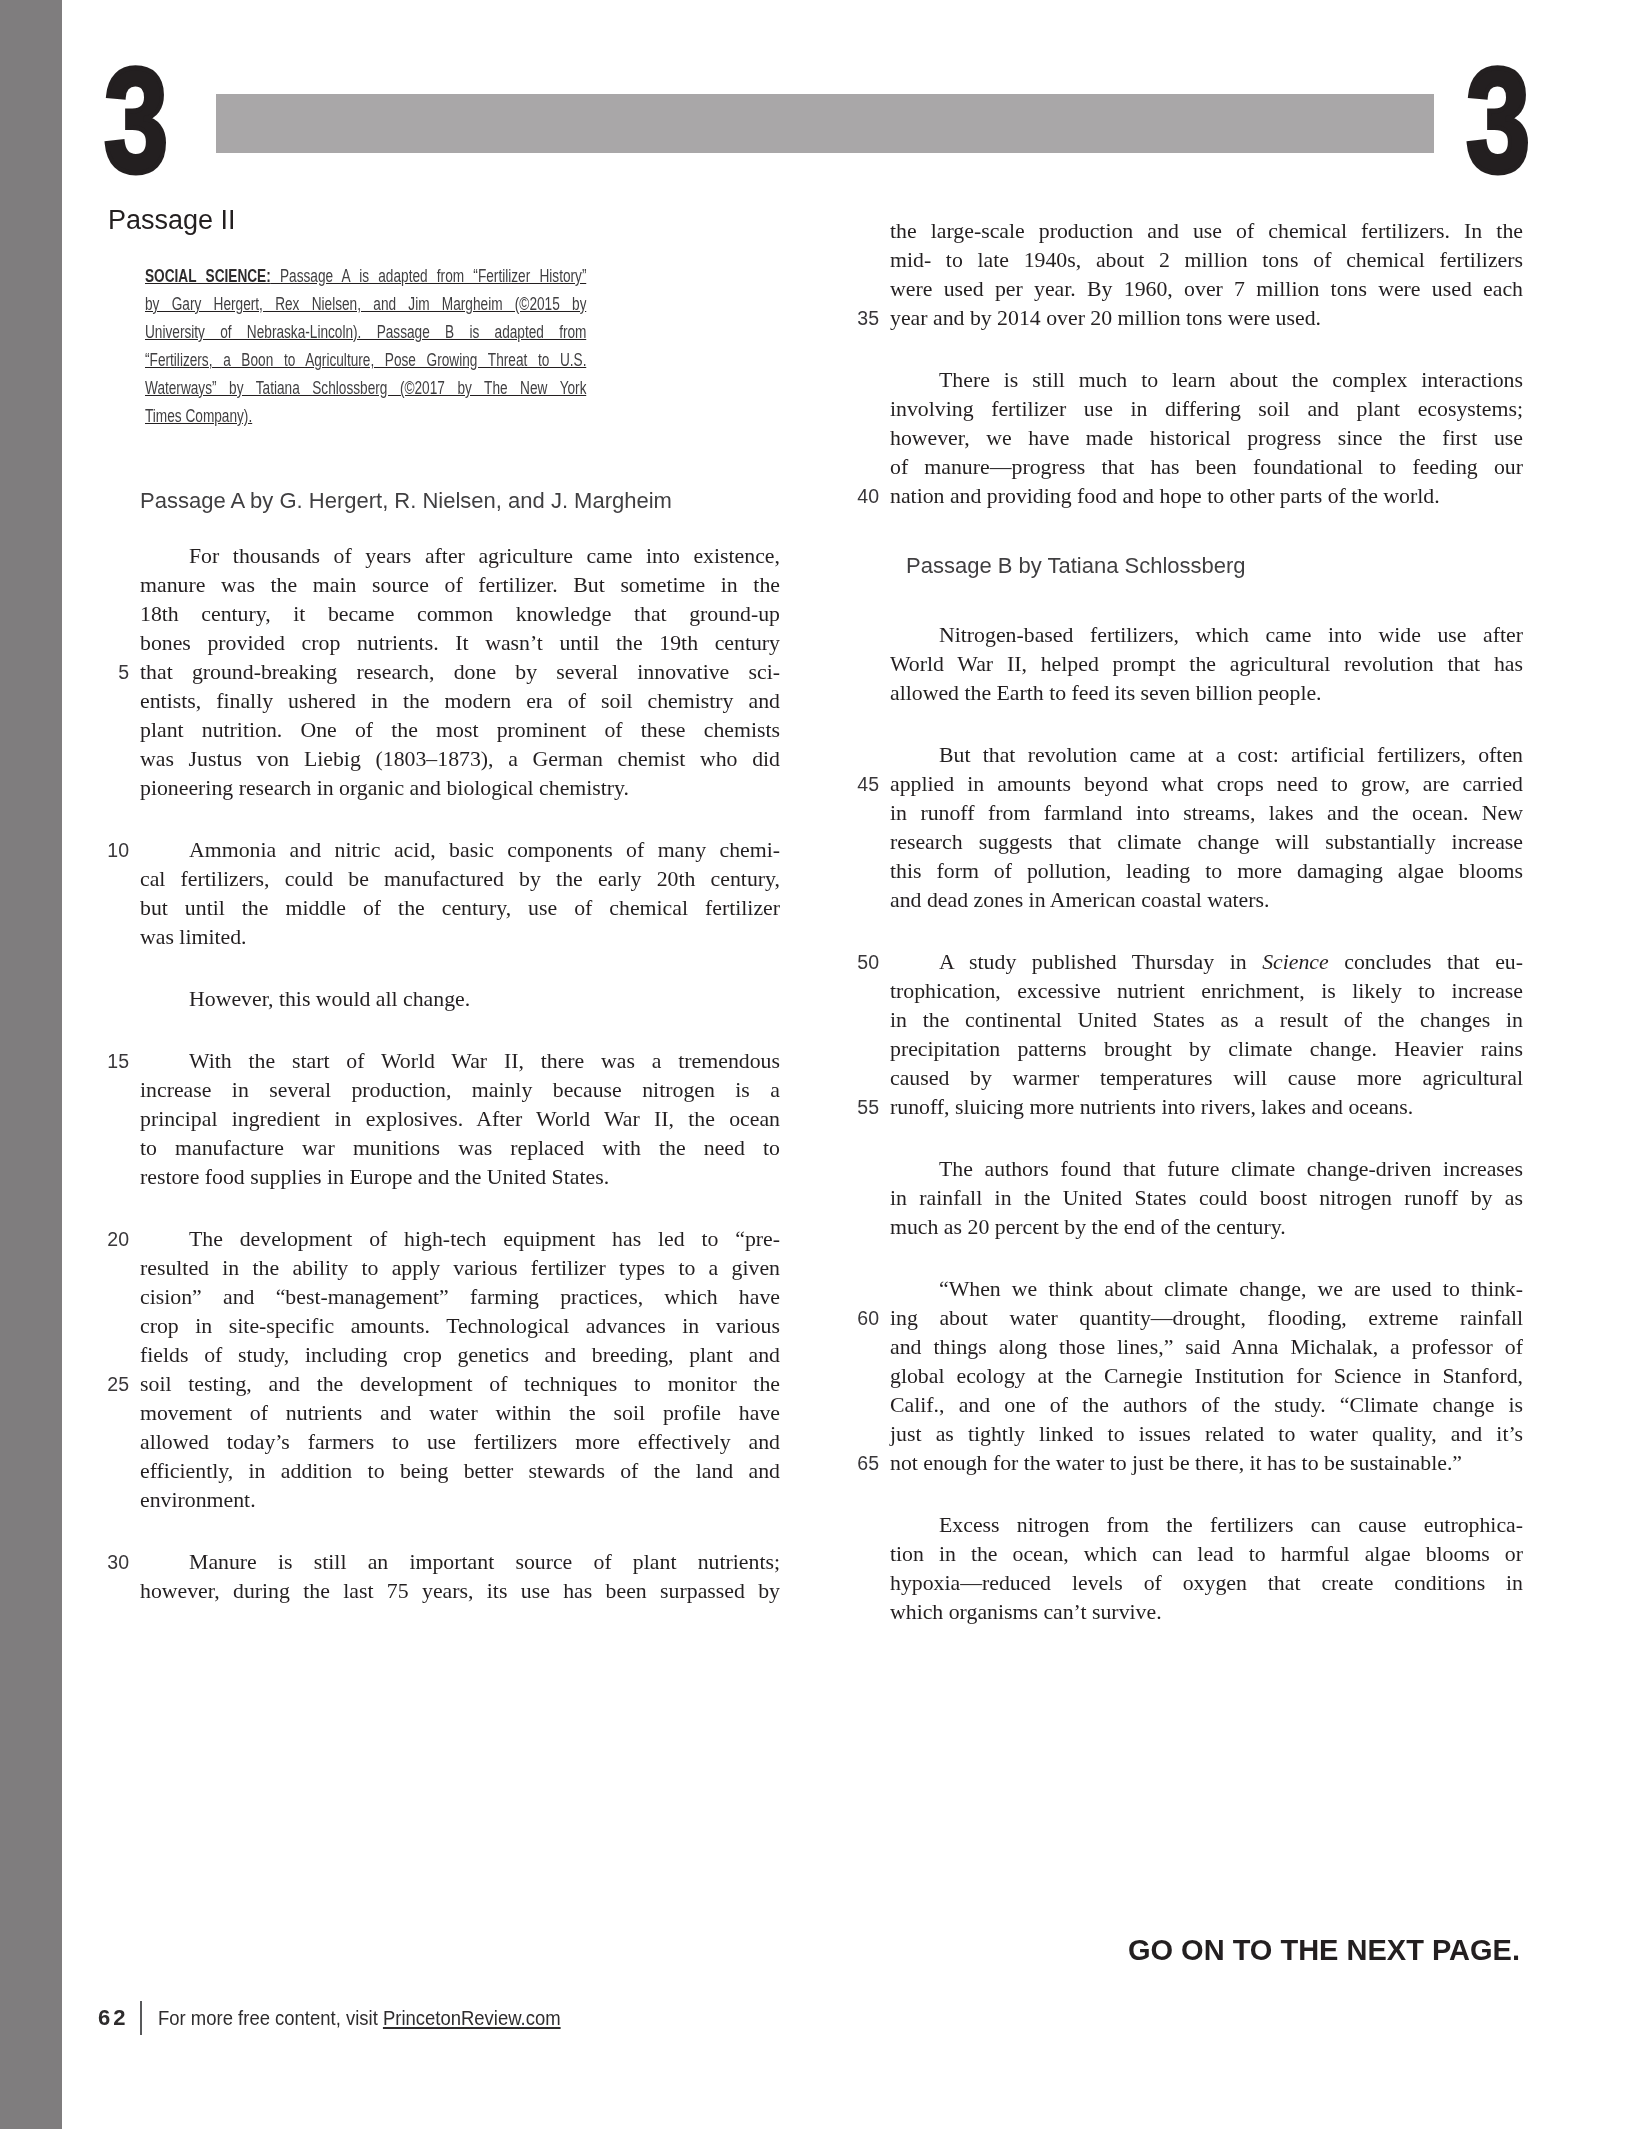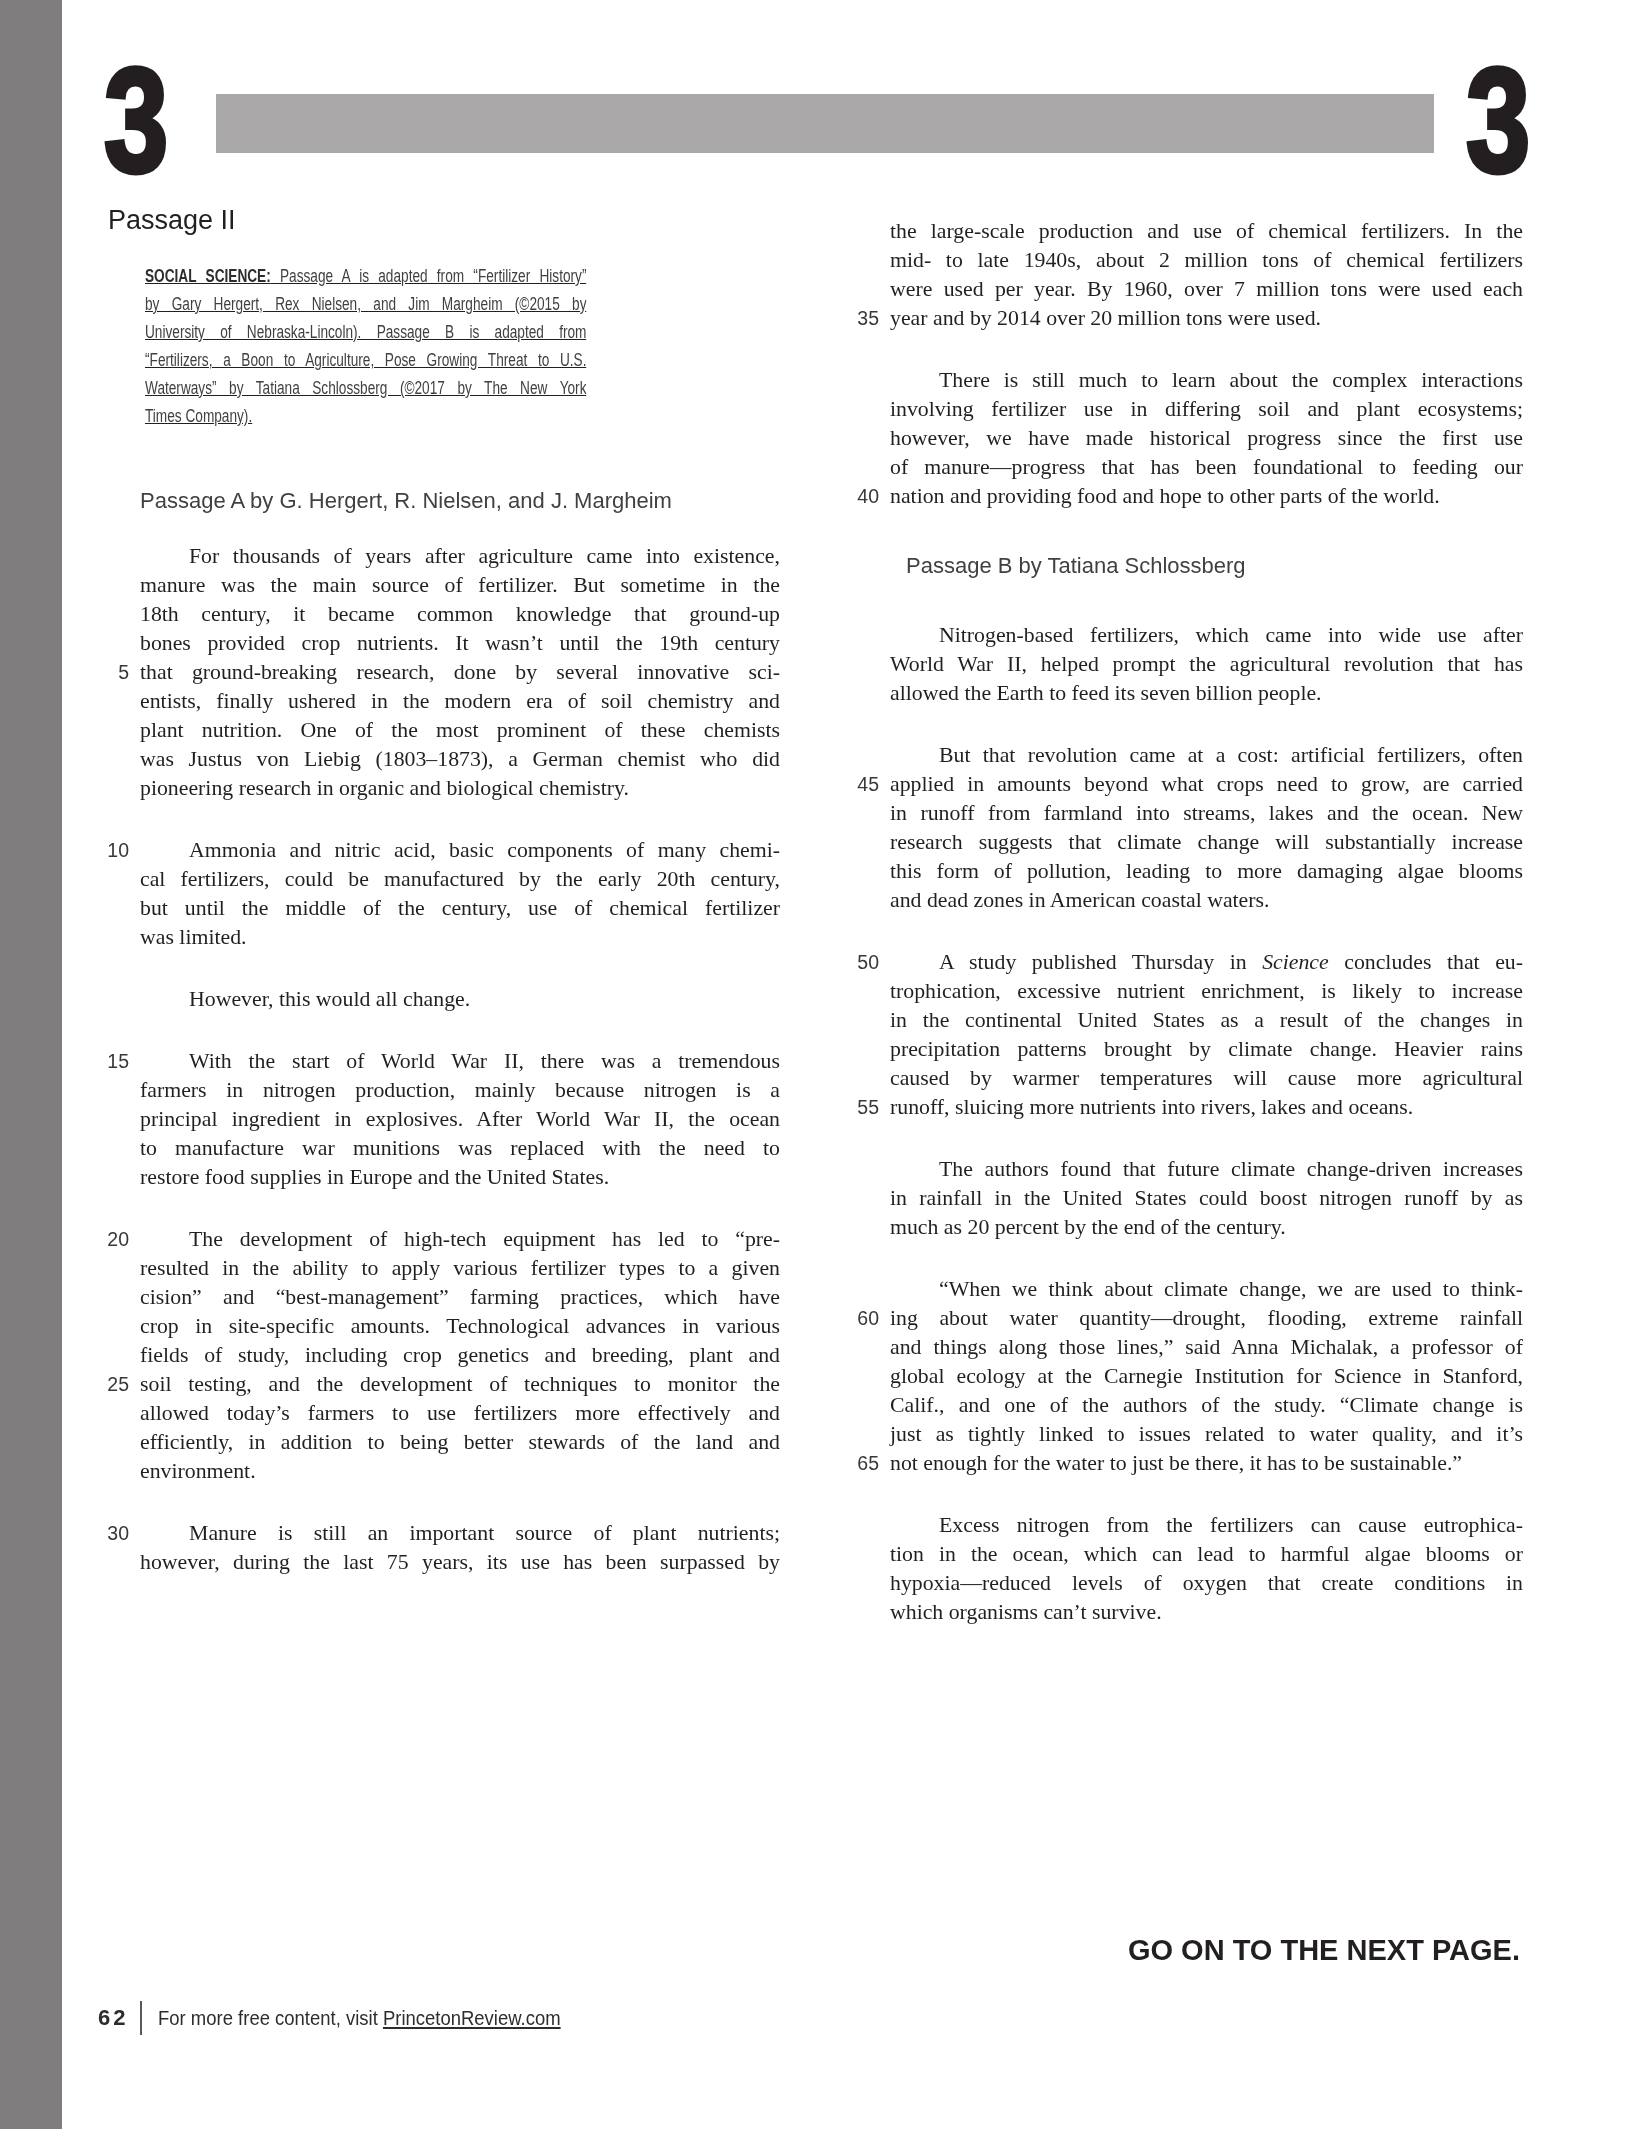--- a/index.html
+++ b/index.html
@@ -114,32 +114,33 @@
           <div class="line ind"><span class="num">10</span>Ammonia and nitric acid, basic components of many chemi-</div>
           <div class="line">cal fertilizers, could be manufactured by the early 20th century,</div>
           <div class="line">but until the middle of the century, use of chemical fertilizer</div>
           <div class="line nj">was limited.</div>
         </div>
         <div class="para">
           <div class="line ind nj">However, this would all change.</div>
         </div>
         <div class="para">
           <div class="line ind"><span class="num">15</span>With the start of World War II, there was a tremendous</div>
-          <div class="line">farmers in nitrogen production, mainly because nitrogen is a</div>
+          <div class="line">increase in several production, mainly because nitrogen is a</div>
           <div class="line">principal ingredient in explosives. After World War II, the ocean</div>
           <div class="line">to manufacture war munitions was replaced with the need to</div>
           <div class="line nj">restore food supplies in Europe and the United States.</div>
         </div>
         <div class="para">
           <div class="line ind"><span class="num">20</span>The development of high-tech equipment has led to “pre-</div>
           <div class="line">resulted in the ability to apply various fertilizer types to a given</div>
           <div class="line">cision” and “best-management” farming practices, which have</div>
           <div class="line">crop in site-specific amounts. Technological advances in various</div>
           <div class="line">fields of study, including crop genetics and breeding, plant and</div>
           <div class="line"><span class="num">25</span>soil testing, and the development of techniques to monitor the</div>
+          <div class="line">movement of nutrients and water within the soil profile have</div>
           <div class="line">allowed today’s farmers to use fertilizers more effectively and</div>
           <div class="line">efficiently, in addition to being better stewards of the land and</div>
           <div class="line nj">environment.</div>
         </div>
         <div class="para">
           <div class="line ind"><span class="num">30</span>Manure is still an important source of plant nutrients;</div>
           <div class="line">however, during the last 75 years, its use has been surpassed by</div>
         </div>
       </div>
   </div>

